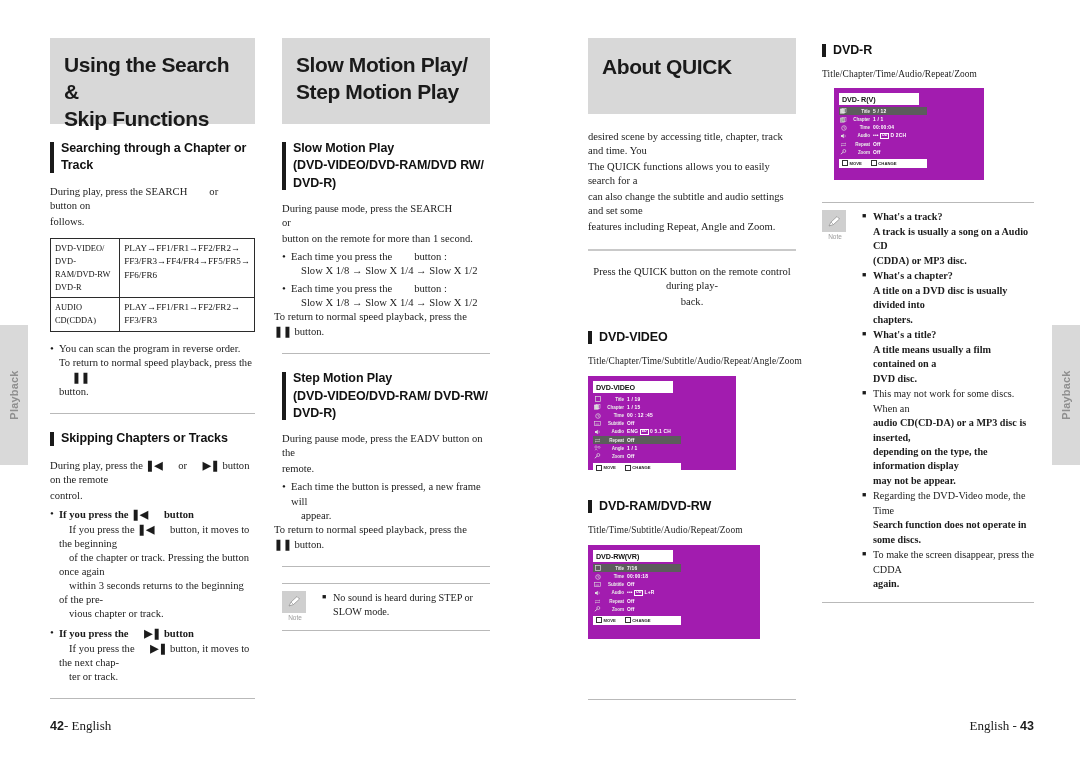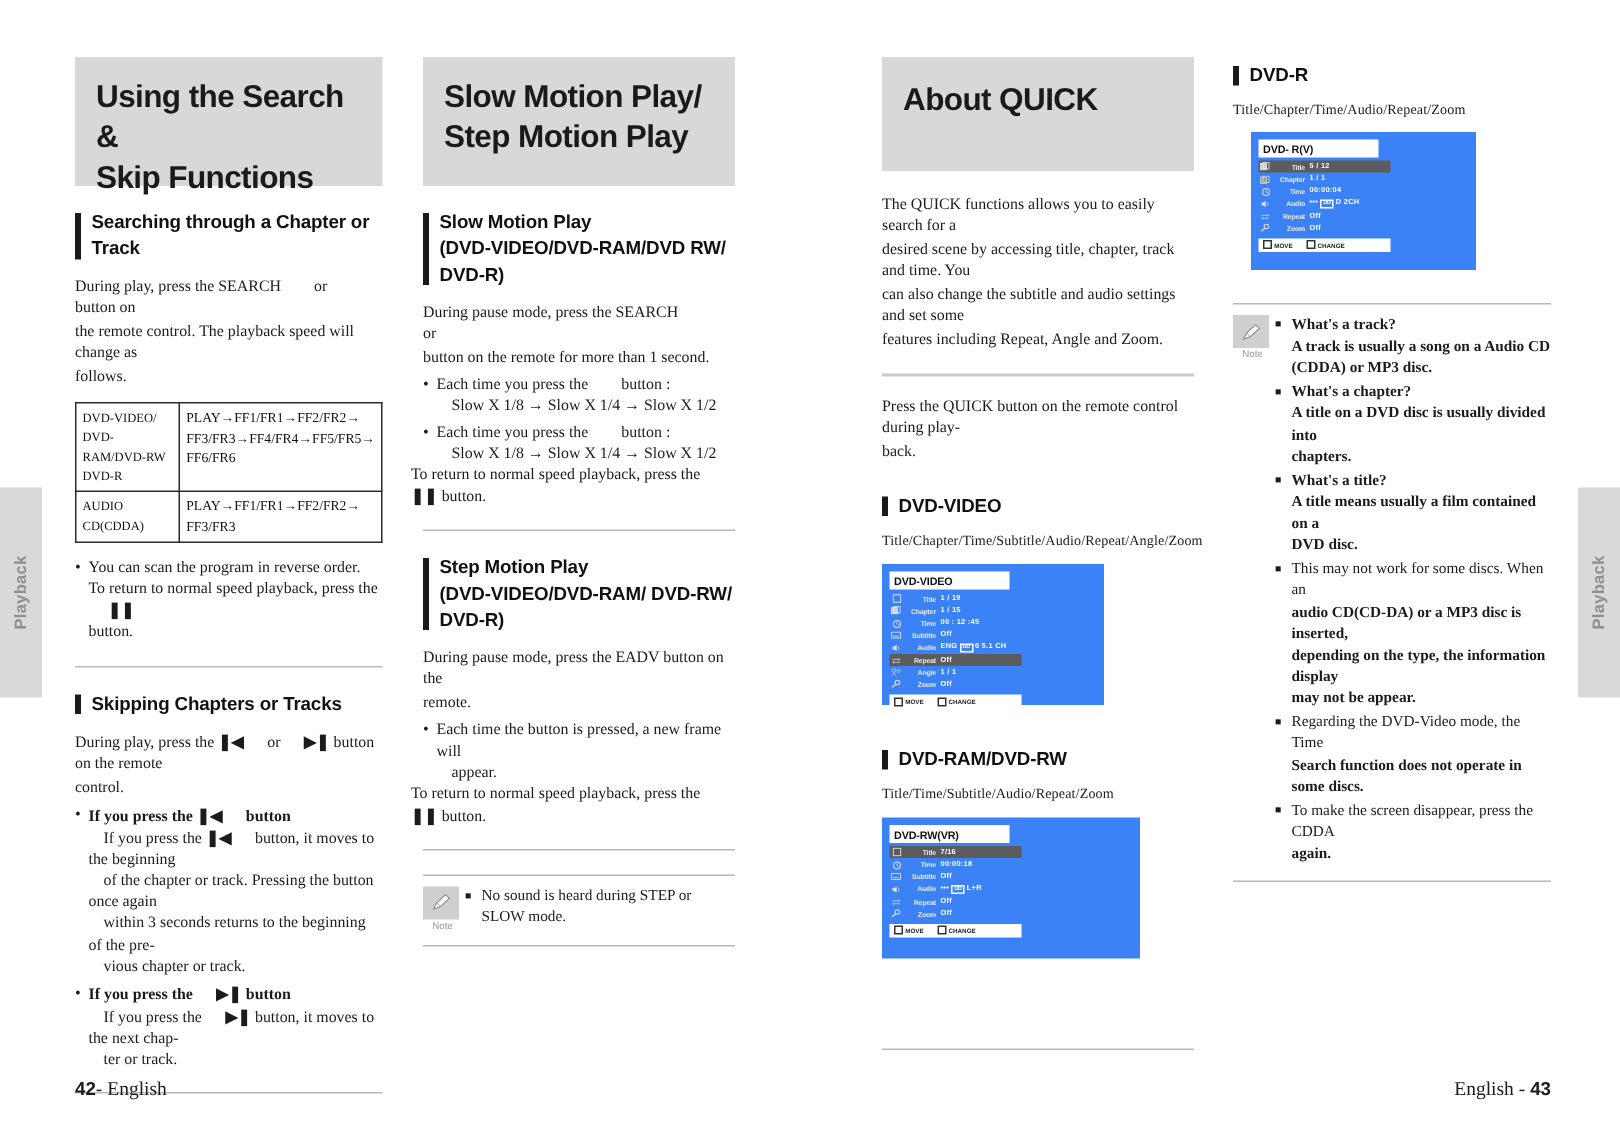--- a/index.html
+++ b/index.html
@@ -95,41 +95,41 @@
   table.spec td.right{font-size:9.1px;line-height:1.5;}
 
   
   .rule{height:1px;background:#b9b9b9;margin:14px 0 0 0;}
   .rule.thick{height:2px;background:#c9c9c9;}
 
   
   .note{position:relative;margin-top:16px;padding-top:8px;}
   .note .topline{position:absolute;left:0;top:0;width:100%;height:1px;background:#b9b9b9;}
   .note .botline{margin-top:9px;height:1px;background:#b9b9b9;}
-  .note-inner{display:flex;gap:2px;}
+  .note-inner{display:flex;gap:14px;}
   .note-icon{
     width:26px;flex:0 0 26px;text-align:center;
   }
   .note-icon .box{
     width:24px;height:22px;background:#cfcfcf;
     display:flex;align-items:center;justify-content:center;
   }
   .note-icon .box svg{display:block;}
   .note-icon .lbl{
     font-family:"Liberation Sans", sans-serif;
     font-size:6.5px;color:#9a9a9a;margin-top:1px;
   }
   .note-items{flex:1;font-family:"Liberation Serif", serif;font-size:10.2px;line-height:1.42;color:#1b1b1b;}
   .note-item{position:relative;padding-left:11px;margin-bottom:1px;}
   .note-item:before{content:"\25A0";position:absolute;left:0;top:0;font-size:7px;line-height:1.9;}
   .note-item .ans{display:block;margin-left:0;font-weight:bold;}
 
   
   .osd{
-    background:#3b82f6;
+    background:#a21caf;
     padding:5px 5px 5px 5px;
     box-sizing:border-box;
     font-family:"Liberation Sans", sans-serif;
   }
   .osd.video{width:148px;height:94px;margin-top:10px;}
   .osd.ram{width:172px;height:94px;margin-top:10px;}
   .osd.r{width:150px;height:92px;margin-top:9px;}
   .osd-title{
     background:#ffffff;color:#111;
     font-size:7.2px;font-weight:bold;
@@ -201,21 +201,20 @@
       <span class="l">Skip Functions</span>
     </div>
 
     <div class="sec-head">
       <span>Searching through a Chapter or</span>
       <span class="sub">Track</span>
     </div>
 
     <div class="body">
       <p><span>During play, press the SEARCH</span><span class="gap"></span><span>or</span><span class="gap"></span><span>button on</span></p>
-      <p>the remote control. The playback speed will change as</p>
       <p>follows.</p>
     </div>
 
     <table class="spec">
       <tbody>
           <tr>
         <td class="left">
           <div>DVD-VIDEO/</div>
           <div>DVD-RAM/DVD-RW</div>
           <div>DVD-R</div>
@@ -357,29 +356,29 @@
     </div>
   </div>
 
   <div class="col col3">
 
     <div class="banner h1 quick">
       <span class="l">About QUICK</span>
     </div>
 
     <div class="body" style="margin-top:16px;">
+      <p>desired scene by accessing title, chapter, track and time. You</p>
       <p>The QUICK functions allows you to easily search for a</p>
-      <p>desired scene by accessing title, chapter, track and time. You</p>
       <p>can also change the subtitle and audio settings and set some</p>
       <p>features including Repeat, Angle and Zoom.</p>
     </div>
 
     <div class="rule thick"></div>
 
-    <div class="body" style="margin-top:14px;">
+    <div class="body" style="margin-top:14px;text-align:center;">
       <p>Press the QUICK button on the remote control during play-</p>
       <p>back.</p>
     </div>
 
     <div class="sec-head" style="margin-top:20px;">
       <span>DVD-VIDEO</span>
     </div>
     <div class="caption">Title/Chapter/Time/Subtitle/Audio/Repeat/Angle/Zoom</div>
 
     <div class="osd video">

